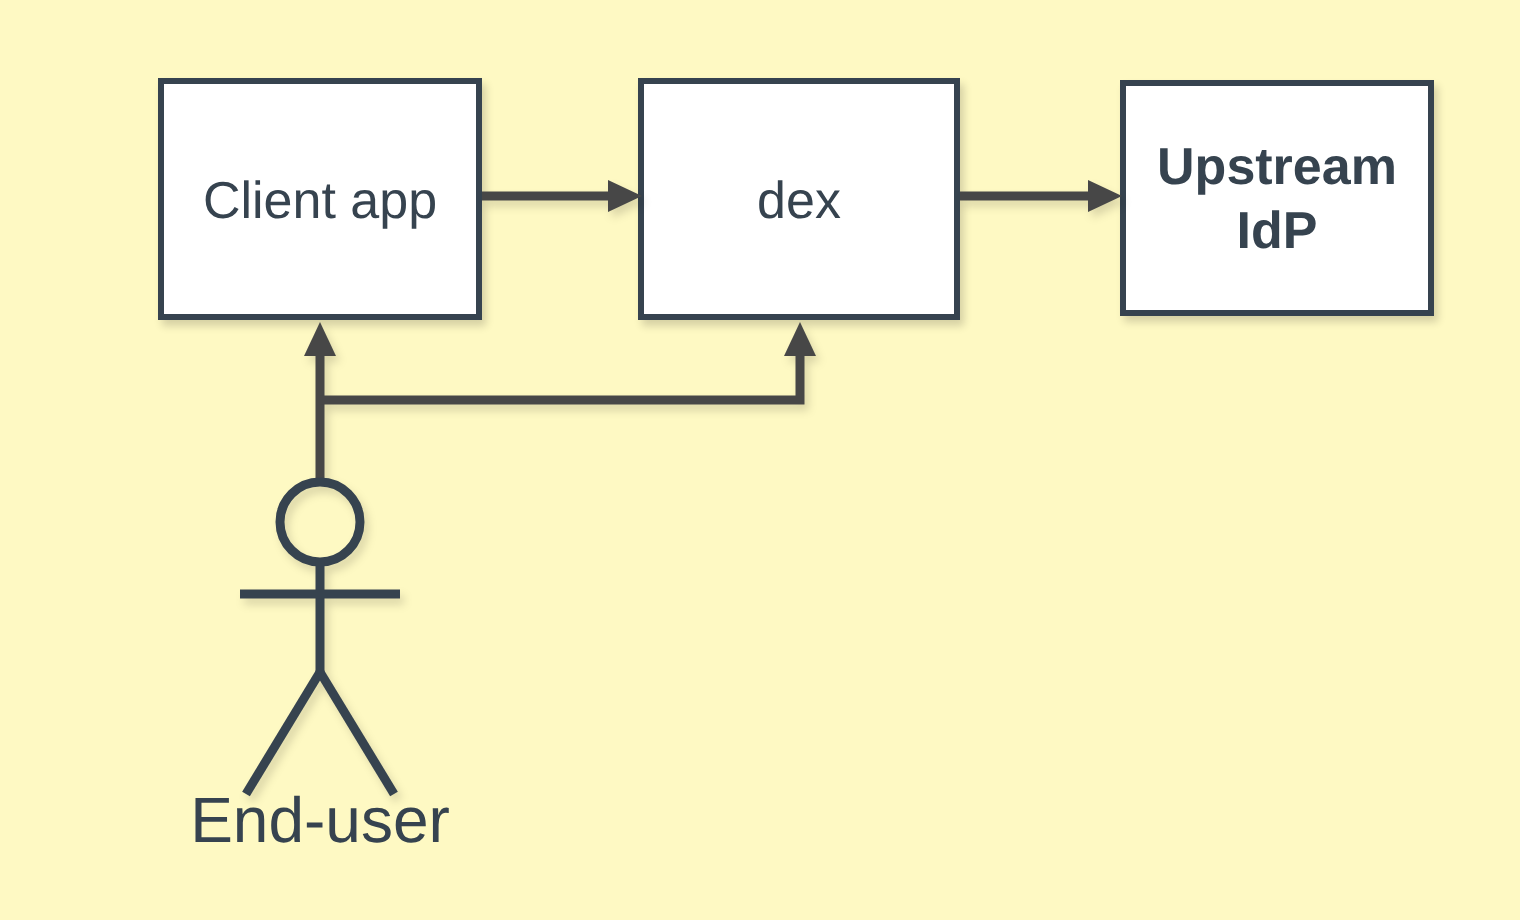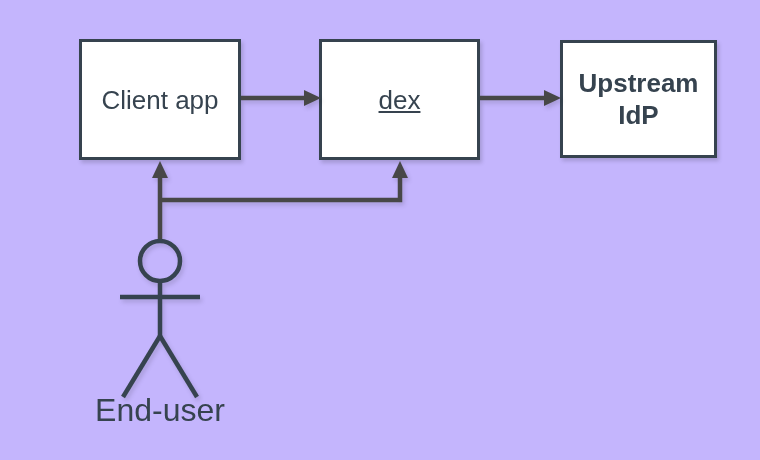--- a/index.html
+++ b/index.html
@@ -4,41 +4,41 @@
 <style>
   html, body {
     margin: 0;
     padding: 0;
     background: #ffffff;
   }
   .canvas {
     position: relative;
     width: 760px;
     height: 460px;
-    background: #c4b5fd;
+    background: #fef9c3;
     overflow: hidden;
     font-family: "Liberation Sans", sans-serif;
   }
   .node {
     position: absolute;
     box-sizing: border-box;
     background: #ffffff;
     border: 3px solid #36434f;
     color: #36434f;
     font-size: 26px;
     line-height: 32px;
     display: flex;
     align-items: center;
     justify-content: center;
     text-align: center;
     white-space: pre-line;
     box-shadow: 2px 3px 4px rgba(0,0,0,0.16);
   }
   .node-client-app { left: 79px;  top: 39px; width: 162px; height: 121px; }
-  .node-dex        { left: 319px; top: 39px; width: 161px; height: 121px; text-decoration: underline; }
+  .node-dex        { left: 319px; top: 39px; width: 161px; height: 121px; }
   .node-upstream   { left: 560px; top: 40px; width: 157px; height: 118px; font-weight: bold; }
   .edges-layer {
     position: absolute;
     left: 0; top: 0;
     width: 760px;
     height: 460px;
     pointer-events: none;
   }
   .edges-layer .shapes {
     filter: drop-shadow(2px 3px 2px rgba(0,0,0,0.14));

